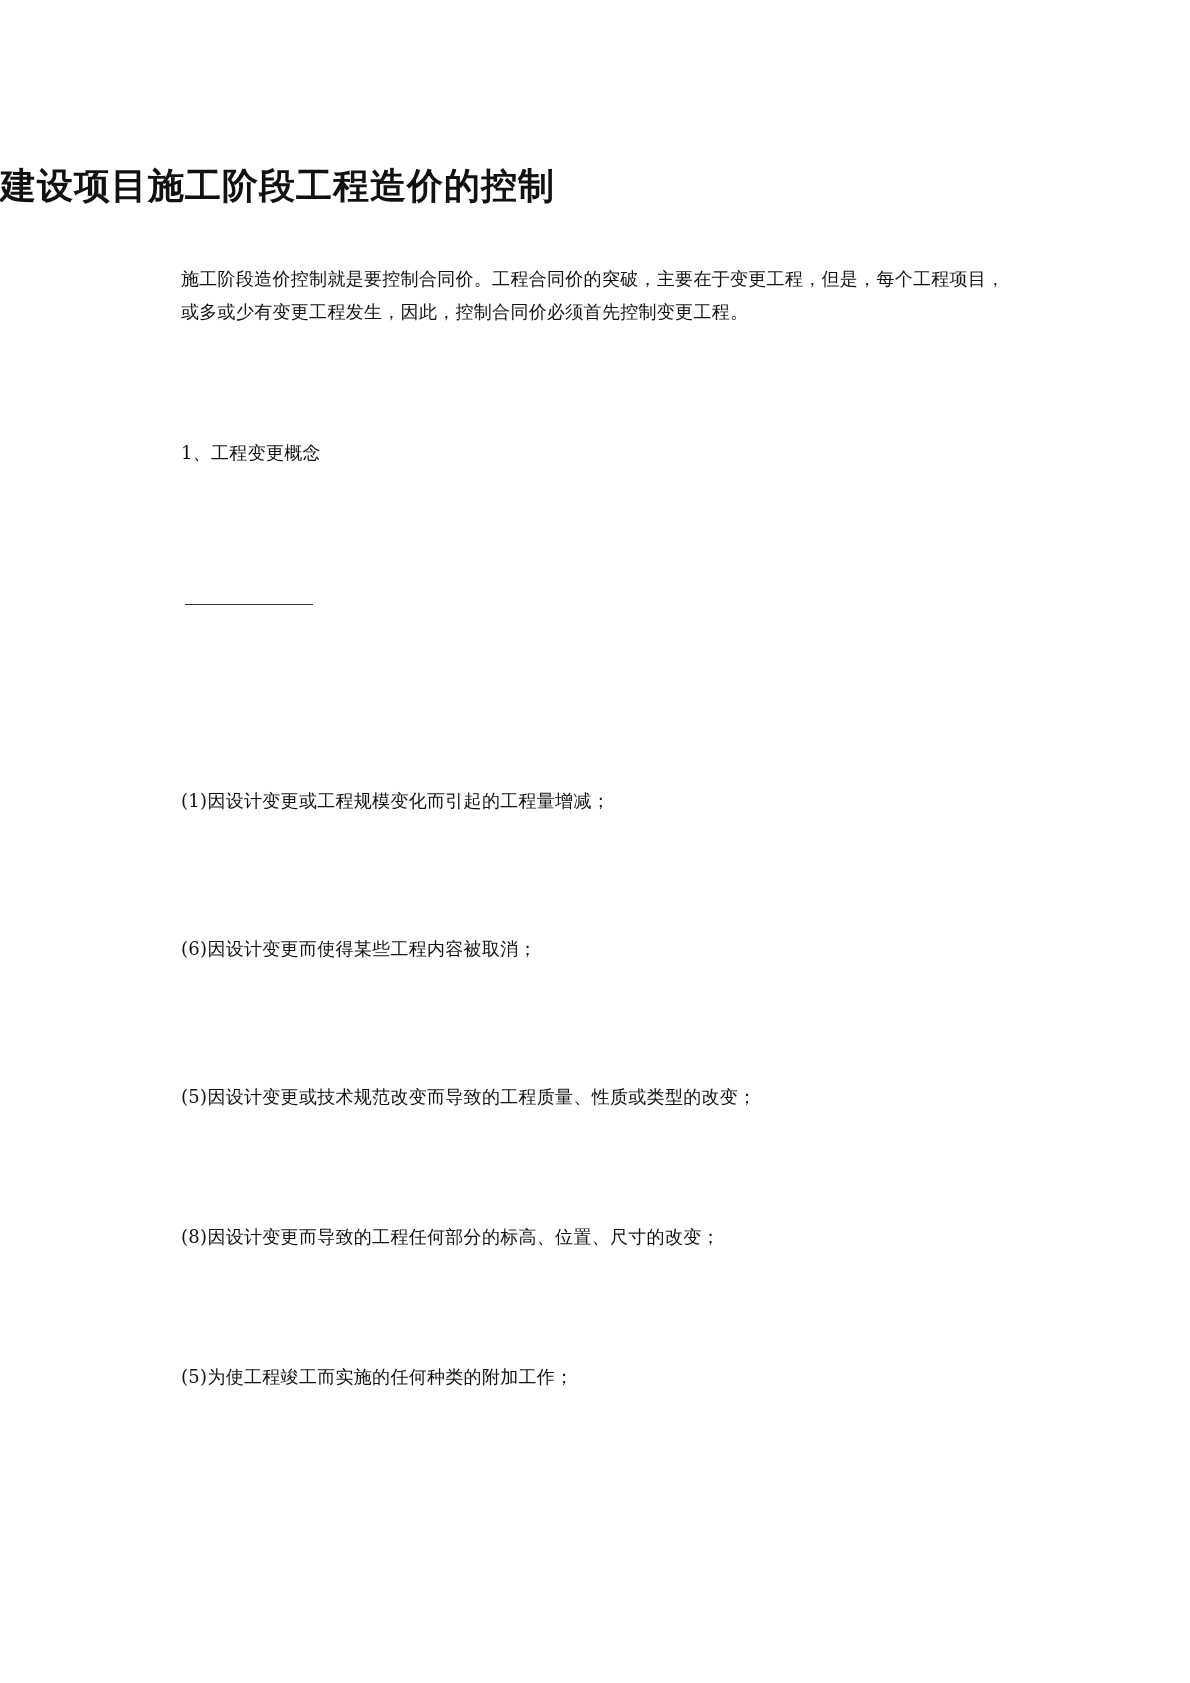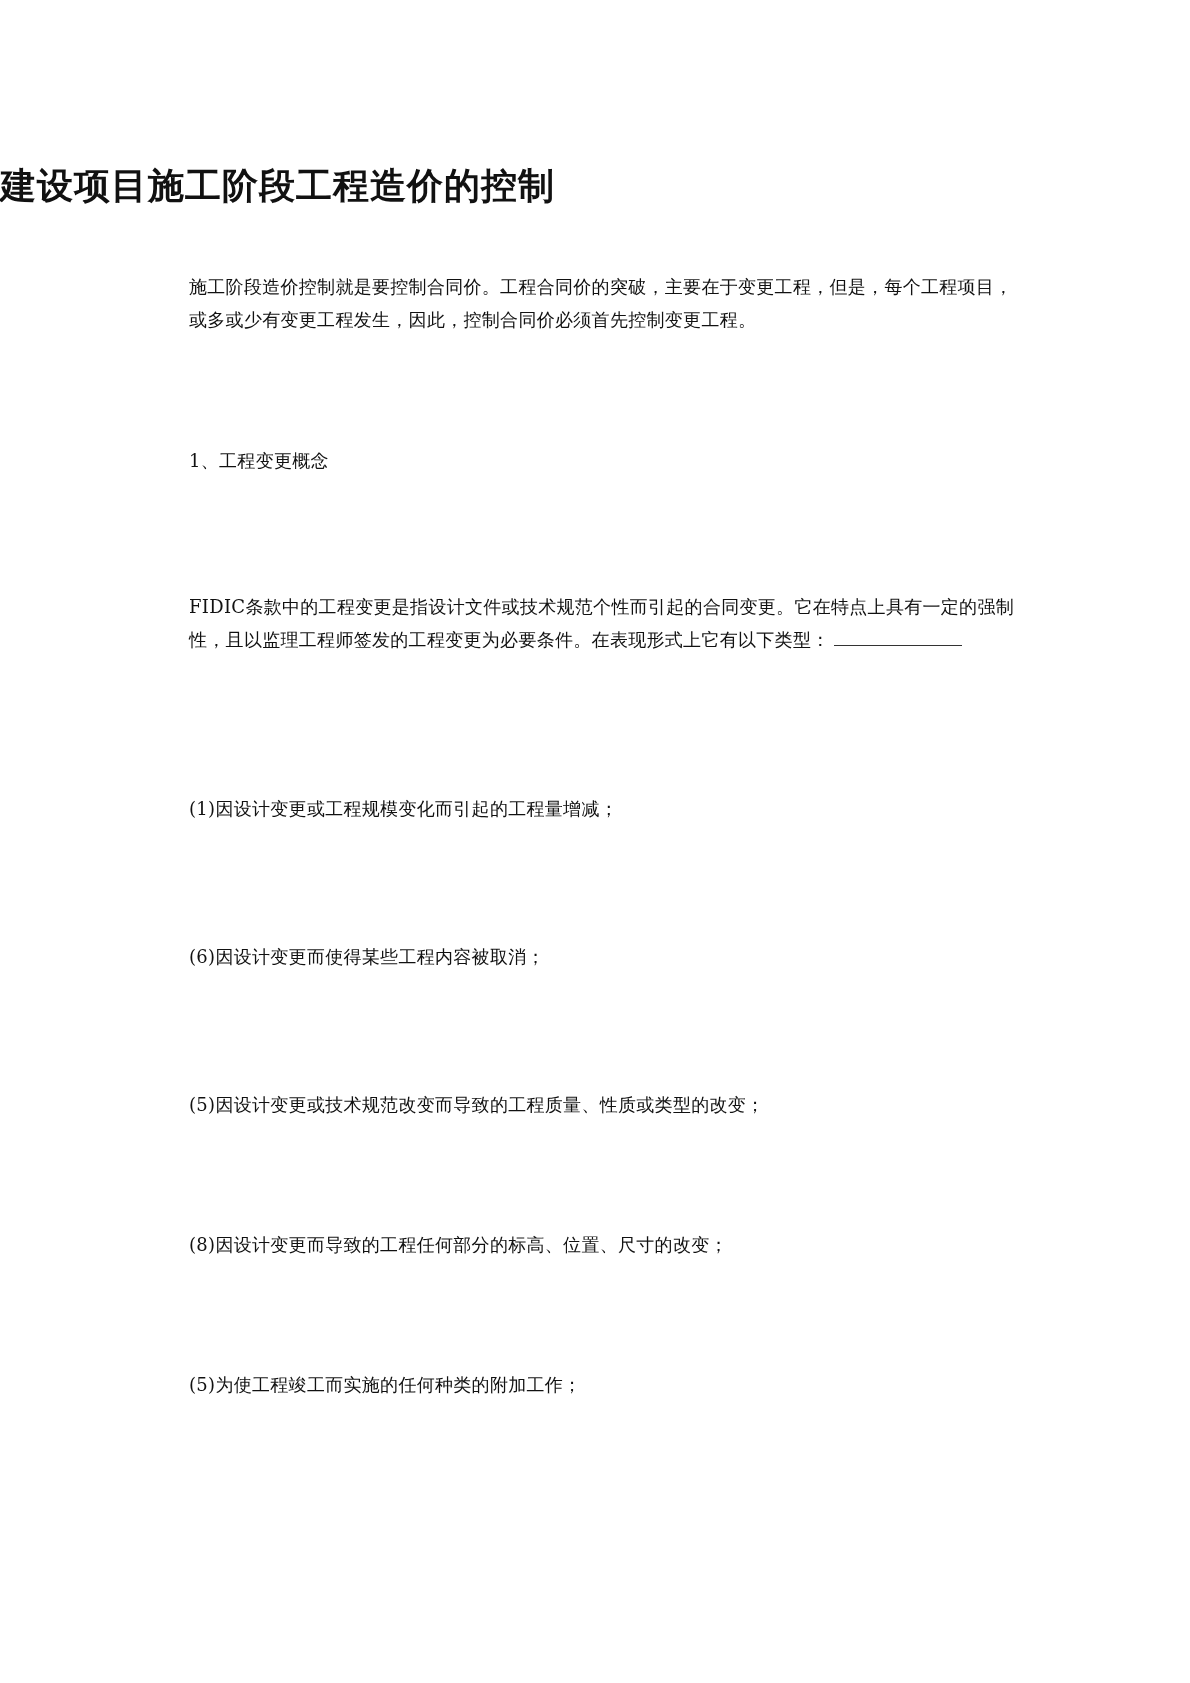--- a/index.html
+++ b/index.html
@@ -2,31 +2,31 @@
 <html><head>
 <meta charset="utf-8">
 <style>
   html, body { margin:0; padding:0; background:#ffffff; }
   body { width:1190px; height:1683px; position:relative; overflow:hidden;
          font-family:"DejaVu Serif","Liberation Serif",serif; color:#111; }
   .title { position:absolute; left:0; width:1190px; top:162px; text-align:left;
            font-size:36px; font-weight:bold; letter-spacing:1px;
            font-family:"DejaVu Sans","Liberation Sans",sans-serif; }
   .p { position:absolute; left:181px; width:830px; font-size:18px; line-height:33px;
-       letter-spacing:0.3px; margin:8px; }
+       letter-spacing:0.3px; margin:0; }
   .blank { display:inline-block; width:128px; border-bottom:1px solid #333; height:16px; vertical-align:baseline; margin-left:4px; }
 </style>
 </head>
 <body>
 
 <h1 class="title" style="margin:0;">建设项目施工阶段工程造价的控制</h1>
 
 <p class="p" style="top:262px;">施工阶段造价控制就是要控制合同价。工程合同价的突破，主要在于变更工程，但是，每个工程项目，或多或少有变更工程发生，因此，控制合同价必须首先控制变更工程。</p>
 
 <p class="p" style="top:436px;">1、工程变更概念</p>
 
-<p class="p" style="top:582px;"><span>FIDIC条款中的工程变更是指设计文件或技术规范个性而引起的合同变更。它在特点上具有一定的强制性，且以监理工程师签发的工程变更为必要条件。在表现形式上它有以下类型：</span><span class="blank"></span></p>
+<p class="p" style="top:582px;"><span class="blank"></span></p>
 
 <p class="p" style="top:784px;">(1)因设计变更或工程规模变化而引起的工程量增减；</p>
 <p class="p" style="top:932px;">(6)因设计变更而使得某些工程内容被取消；</p>
 <p class="p" style="top:1080px;">(5)因设计变更或技术规范改变而导致的工程质量、性质或类型的改变；</p>
 <p class="p" style="top:1220px;">(8)因设计变更而导致的工程任何部分的标高、位置、尺寸的改变；</p>
 <p class="p" style="top:1360px;">(5)为使工程竣工而实施的任何种类的附加工作；</p>
 
 </body></html>

